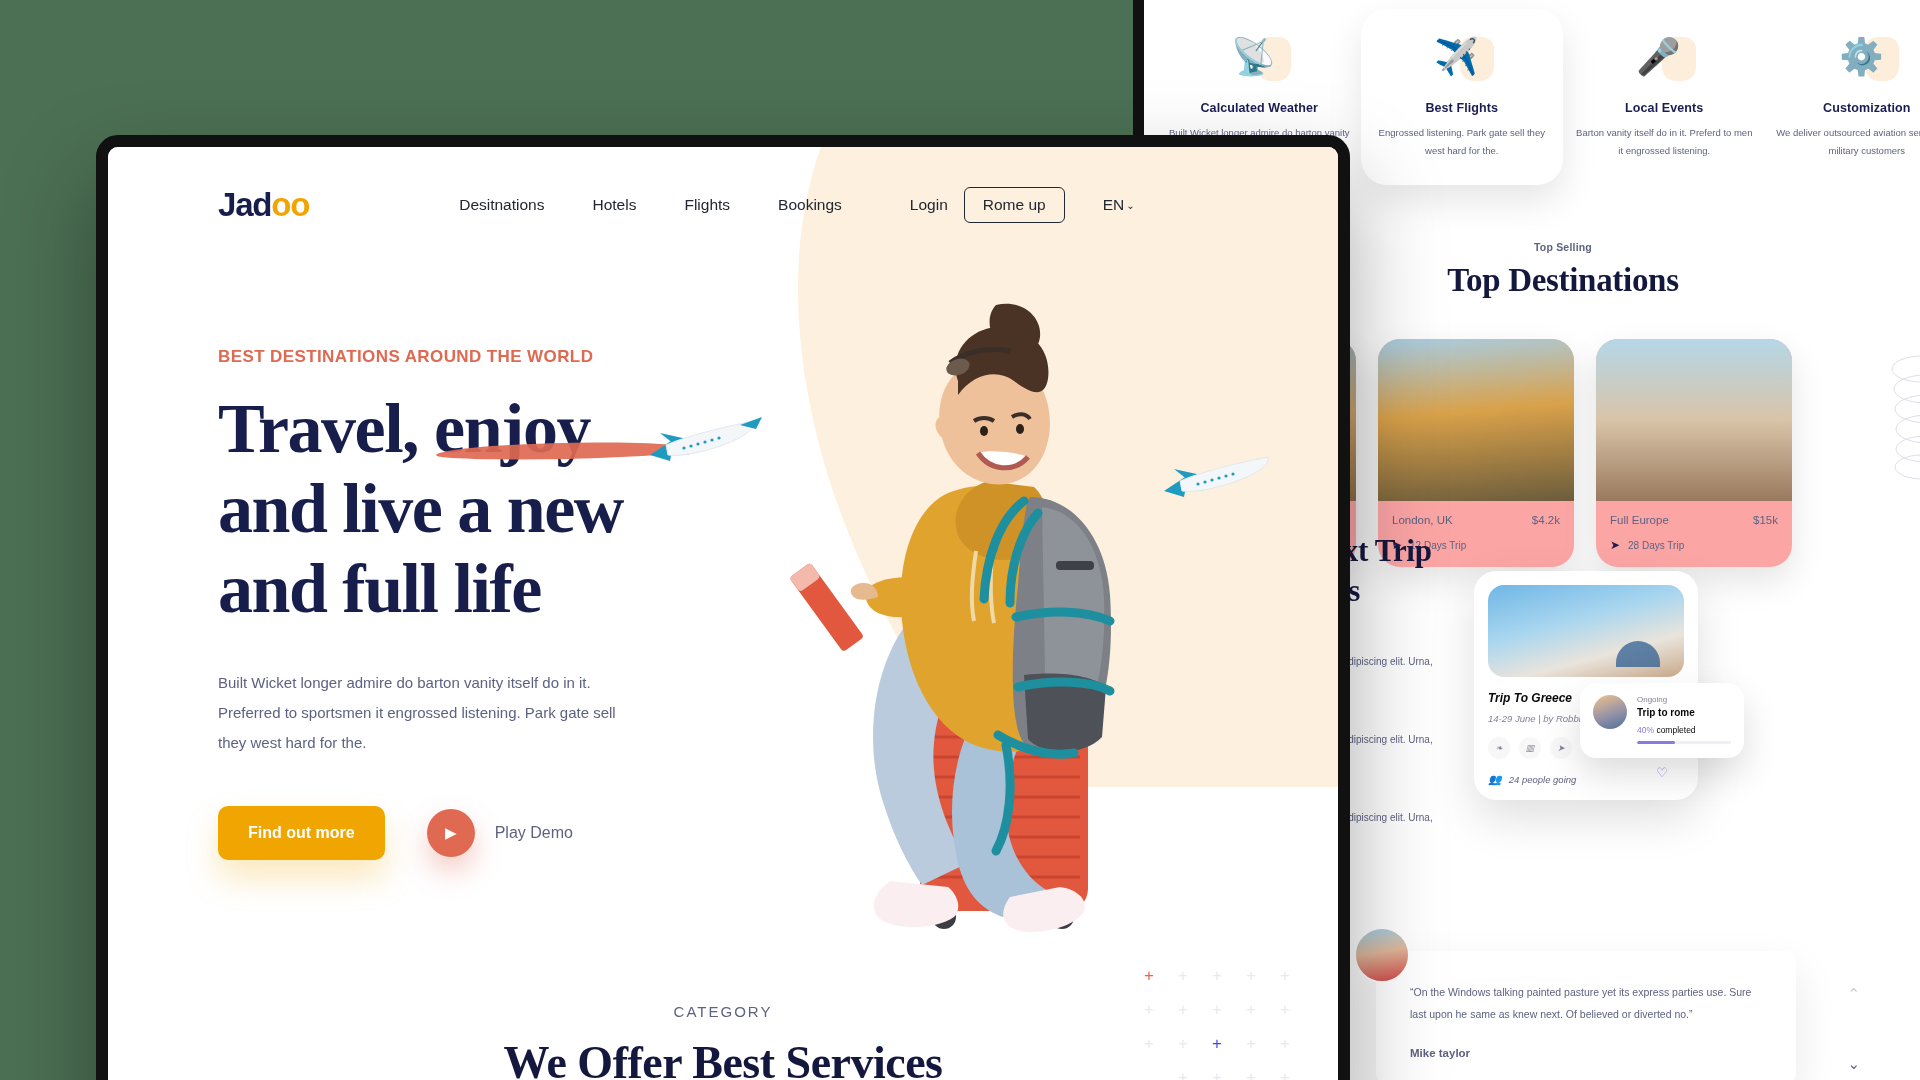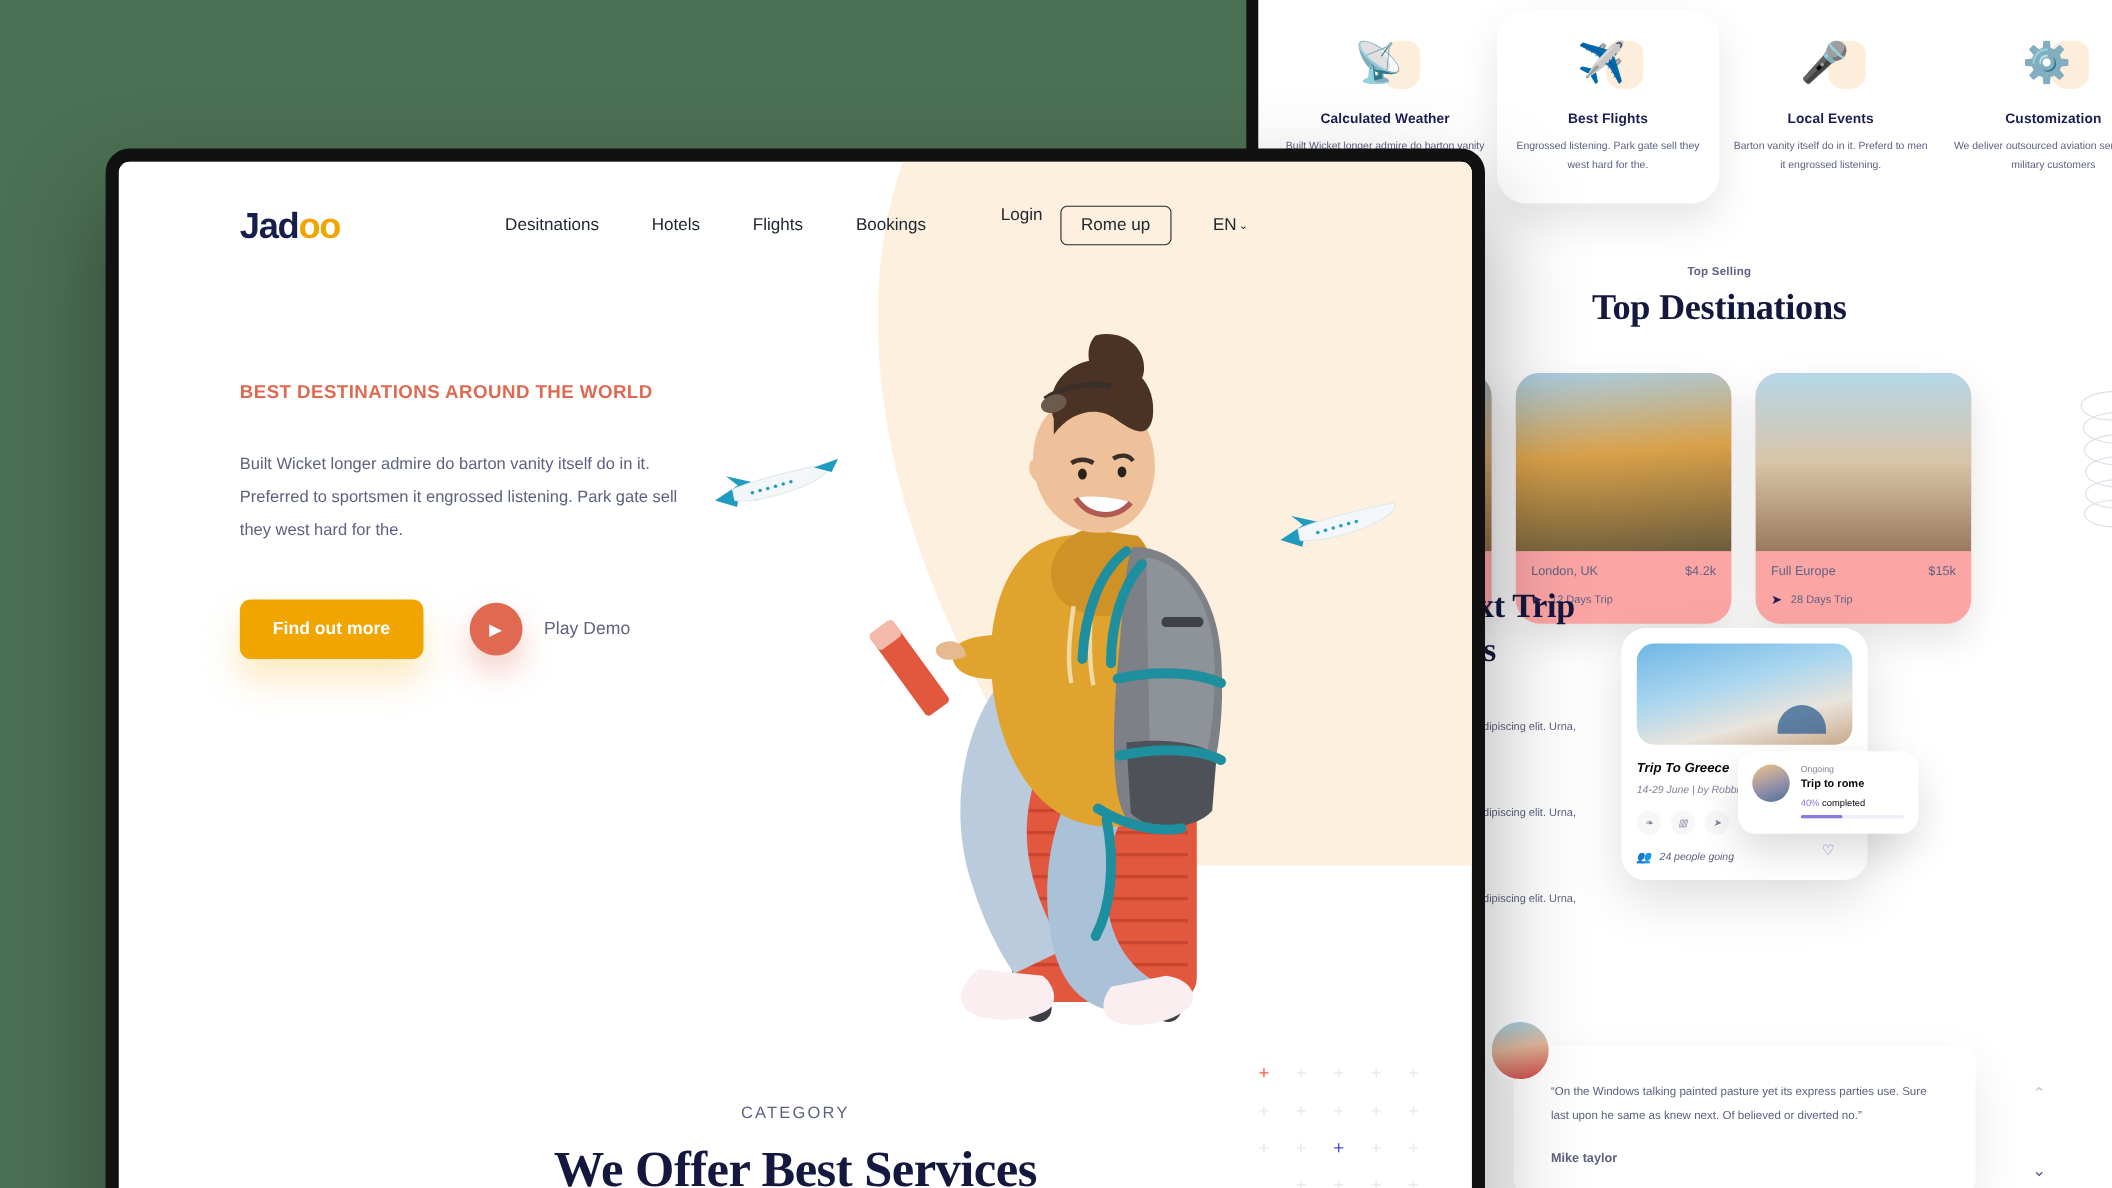--- a/index.html
+++ b/index.html
@@ -220,21 +220,21 @@
   .logo {
     font-size: 33px; font-weight: 800; color: #181e4b;
     letter-spacing: -1.2px; position: relative;
   }
   .logo .oo { color: #f1a501; }
   .nav-links {
     display: flex; align-items: center; gap: 48px;
     margin-left: 150px;
   }
   .nav-link { font-size: 15.5px; color: #212832; cursor: pointer; }
-  .nav-right { display: flex; gap: 16px; margin-left: 68px; }
+  .nav-right { display: flex; align-items: center; gap: 16px; margin-left: 68px; }
   .login { font-size: 15.5px; color: #212832; cursor: pointer; }
   .signup {
     font-size: 15.5px; color: #212832;
     border: 1.6px solid #212832; border-radius: 6px;
     padding: 8px 18px; background: transparent; cursor: pointer;
     font-family: "Liberation Sans", sans-serif;
   }
   .lang { font-size: 15.5px; color: #212832; display: flex; align-items: center; gap: 2px; margin-left: 22px; cursor: pointer; }
   .lang .chev { font-size: 10px; }
 
@@ -506,20 +506,26 @@
           <button class="signup">Rome up</button>
           <span class="lang">
             <span>EN</span>
             <span class="chev">⌄</span>
           </span>
         </div>
       </div>
 
       <div class="hero">
         <div class="hero-kicker">BEST DESTINATIONS AROUND THE WORLD</div>
+        <div class="hero-h1">
+          <div>Travel, enjoy</div>
+          <div class="underline"></div>
+          <div>and live a new</div>
+          <div>and full life</div>
+        </div>
         <div class="hero-p">Built Wicket longer admire do barton vanity itself do in it. Preferred to sportsmen it engrossed listening. Park gate sell they west hard for the.</div>
         <div class="hero-cta">
           <button class="btn-find">Find out more</button>
           <span class="play-wrap">
             <span class="play-btn">▶</span>
             <span class="play-lbl">Play Demo</span>
           </span>
         </div>
       </div>
 

